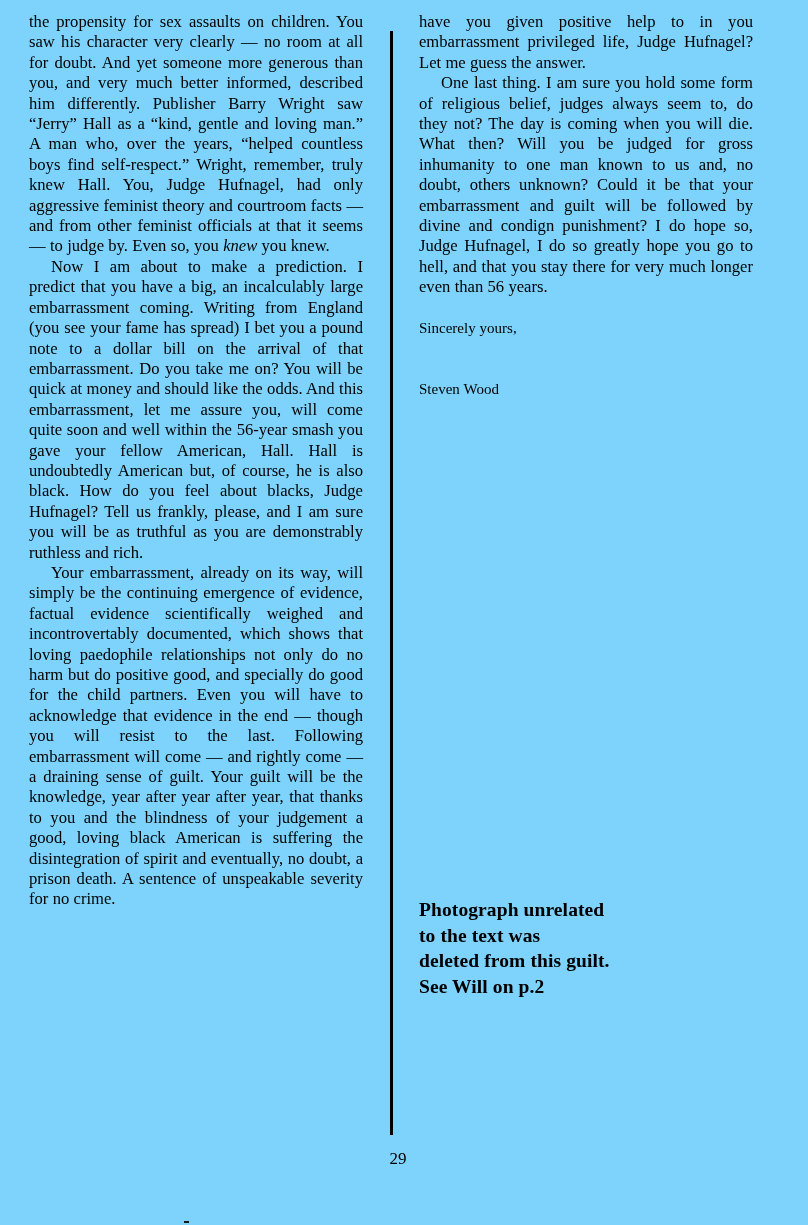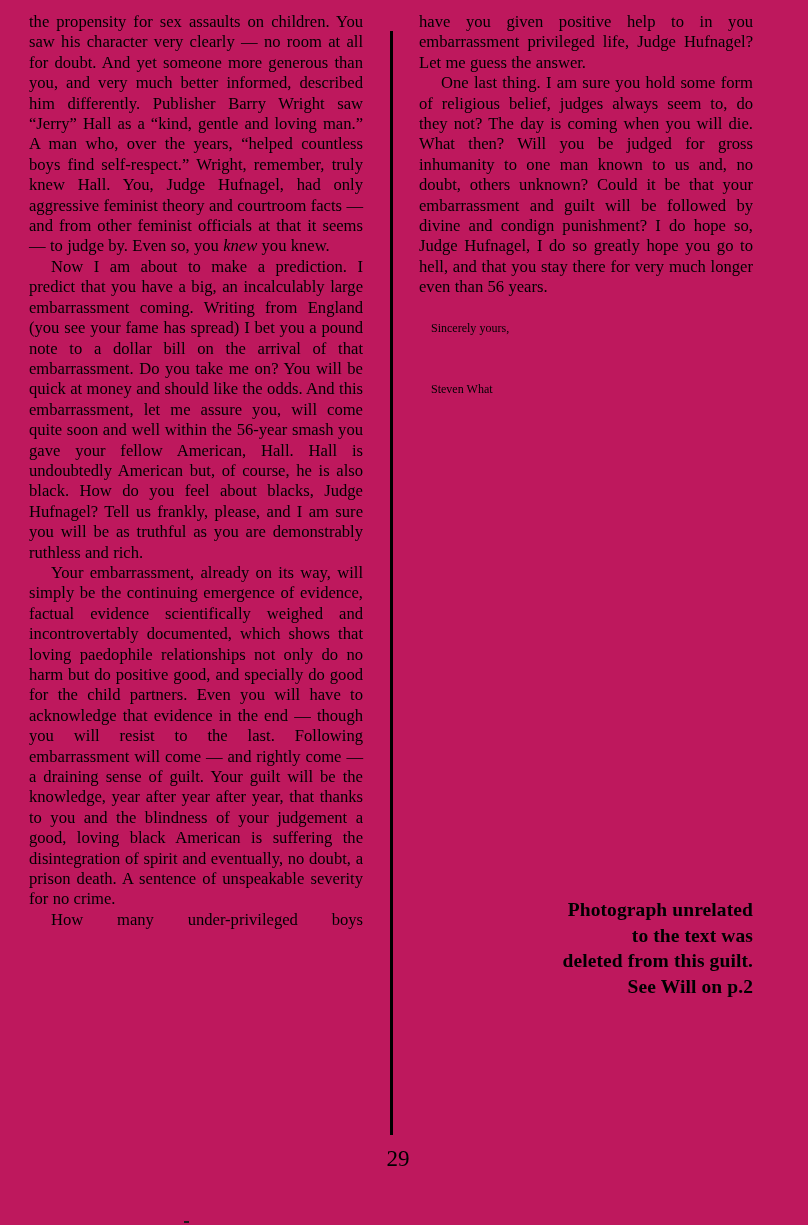--- a/index.html
+++ b/index.html
@@ -10,21 +10,21 @@
   body {
     font-family: "Liberation Serif", "DejaVu Serif", serif;
     color: #000000;
   }
 
   #page {
     position: relative;
     width: 808px;
     height: 1225px;
     overflow: hidden;
-    background: #be185d;
+    background: #7dd3fc;
   }
 
   
   .column {
     position: absolute;
     top: 12px;
     font-size: 16.6px;
     line-height: 20.4px;
     text-align: justify;
     text-justify: inter-word;
@@ -49,36 +49,36 @@
     text-align: justify;
   }
   .para.no-indent { text-indent: 0; }
   
   .para.force-justify { text-align-last: justify; }
 
   .ital { font-style: italic; }
 
   
   .sig-line {
-    margin: 12px;
+    margin: 0;
     text-indent: 0;
     text-align: left;
-    font-size: 12px;
+    font-size: 15px;
     line-height: 20.4px;
   }
   #sig-closing { margin-top: 20px; }
   #sig-name { margin-top: 41px; }
 
   
   #photo-notice {
     position: absolute;
     left: 419px;
     top: 897px;
     width: 334px;
-    text-align: right;
+    text-align: left;
     font-weight: bold;
     font-size: 19.5px;
     line-height: 25.5px;
     letter-spacing: 0.1px;
   }
   #photo-notice .nline { display: block; }
 
   
   #divider {
     position: absolute;
@@ -89,21 +89,21 @@
     background: #000000;
   }
 
   
   #folio {
     position: absolute;
     left: 378px;
     top: 1148px;
     width: 40px;
     text-align: center;
-    font-size: 23px;
+    font-size: 17px;
     line-height: 22px;
   }
 
   
   #speck {
     position: absolute;
     left: 184px;
     top: 1221px;
     width: 5px;
     height: 2px;
@@ -116,33 +116,32 @@
 <div id="page">
 
   <div id="col-left" class="column">
 
     <p class="para no-indent"><span>the propensity for sex assaults on children. You saw his character very clearly — no room at all for doubt. And yet someone more generous than you, and very much better informed, described him differently. Publisher Barry Wright saw “Jerry” Hall as a “kind, gentle and loving man.” A man who, over the years, “helped countless boys find self-respect.” Wright, remember, truly knew Hall. You, Judge Hufnagel, had only aggressive feminist theory and courtroom facts — and from other feminist officials at that it seems — to judge by. Even so, you </span><span class="ital">knew</span><span> you knew.</span></p>
 
     <p class="para">Now I am about to make a prediction. I predict that you have a big, an incalculably large embarrassment coming. Writing from England (you see your fame has spread) I bet you a pound note to a dollar bill on the arrival of that embarrassment. Do you take me on? You will be quick at money and should like the odds. And this embarrassment, let me assure you, will come quite soon and well within the 56-year smash you gave your fellow American, Hall. Hall is undoubtedly American but, of course, he is also black. How do you feel about blacks, Judge Hufnagel? Tell us frankly, please, and I am sure you will be as truthful as you are demonstrably ruthless and rich.</p>
 
     <p class="para">Your embarrassment, already on its way, will simply be the continuing emergence of evidence, factual evidence scientifically weighed and incontrovertably documented, which shows that loving paedophile relationships not only do no harm but do positive good, and specially do good for the child partners. Even you will have to acknowledge that evidence in the end — though you will resist to the last. Following embarrassment will come — and rightly come — a draining sense of guilt. Your guilt will be the knowledge, year after year after year, that thanks to you and the blindness of your judgement a good, loving black American is suffering the disintegration of spirit and eventually, no doubt, a prison death. A sentence of unspeakable severity for no crime.</p>
 
-    <p class="para force-justify">How many under-privileged boys</p>
 
   </div>
 
   <div id="col-right" class="column">
 
     <p class="para no-indent">have you given positive help to in you embarrassment privileged life, Judge Hufnagel? Let me guess the answer.</p>
 
     <p class="para">One last thing. I am sure you hold some form of religious belief, judges always seem to, do they not? The day is coming when you will die. What then? Will you be judged for gross inhumanity to one man known to us and, no doubt, others unknown? Could it be that your embarrassment and guilt will be followed by divine and condign punishment? I do hope so, Judge Hufnagel, I do so greatly hope you go to hell, and that you stay there for very much longer even than 56 years.</p>
 
     <p class="sig-line" id="sig-closing">Sincerely yours,</p>
 
-    <p class="sig-line" id="sig-name">Steven What</p>
+    <p class="sig-line" id="sig-name">Steven Wood</p>
 
   </div>
 
   <div id="photo-notice">
     <span class="nline">Photograph unrelated</span>
     <span class="nline">to the text was</span>
     <span class="nline">deleted from this guilt.</span>
     <span class="nline">See Will on p.2</span>
   </div>
 

